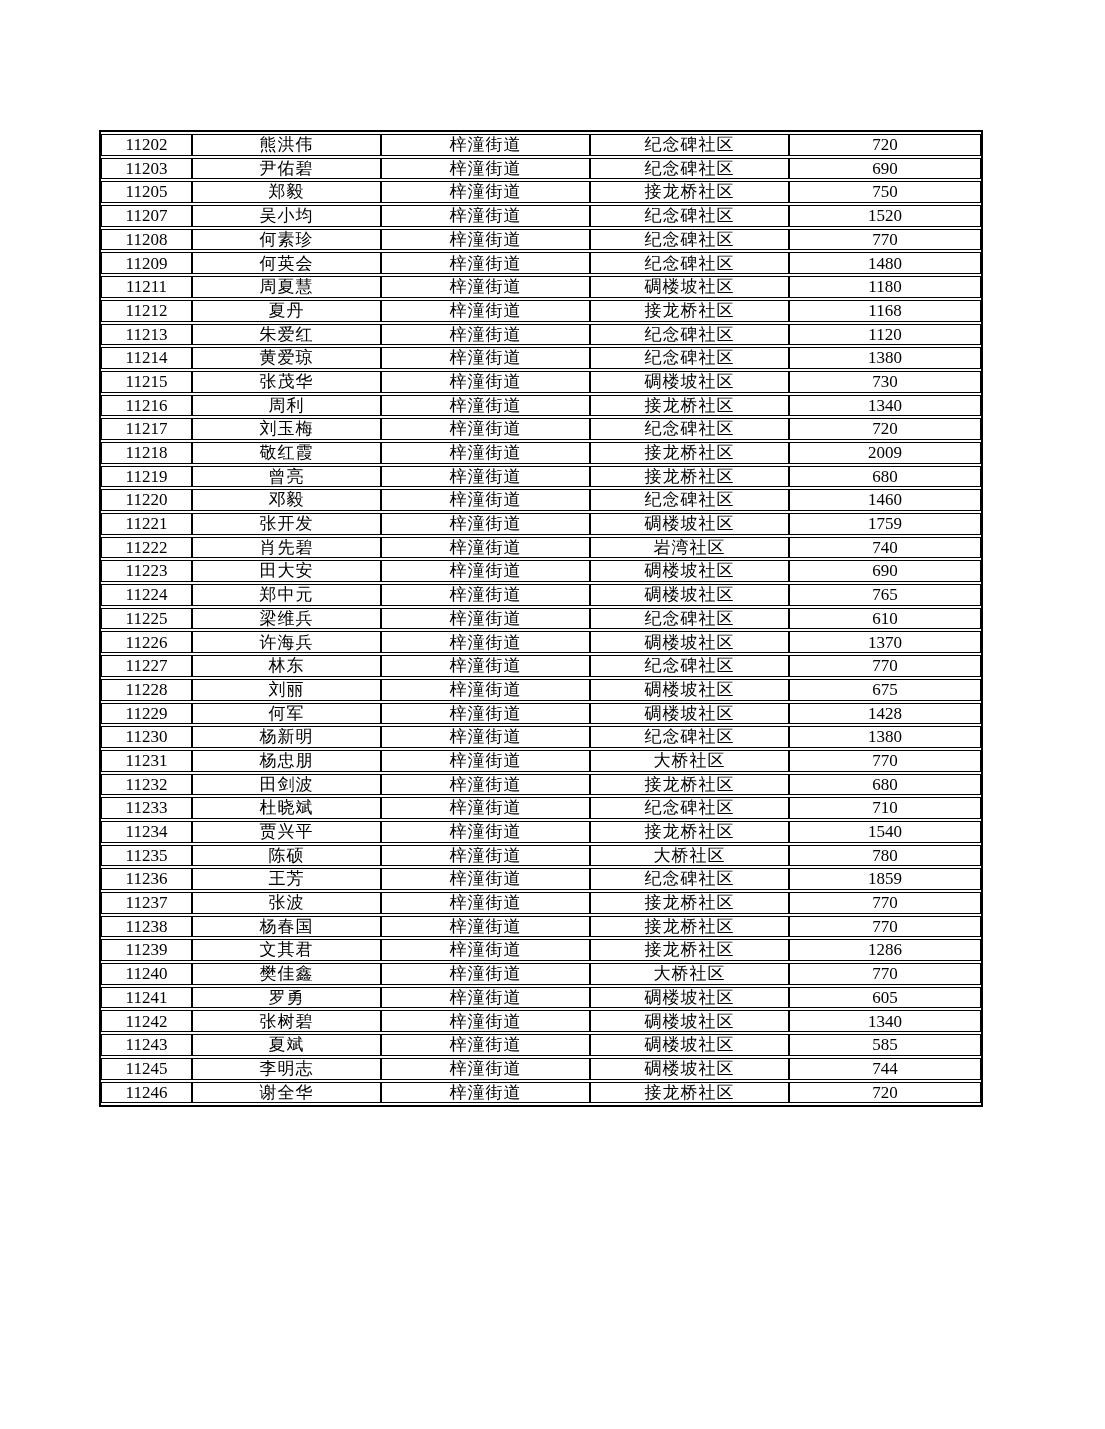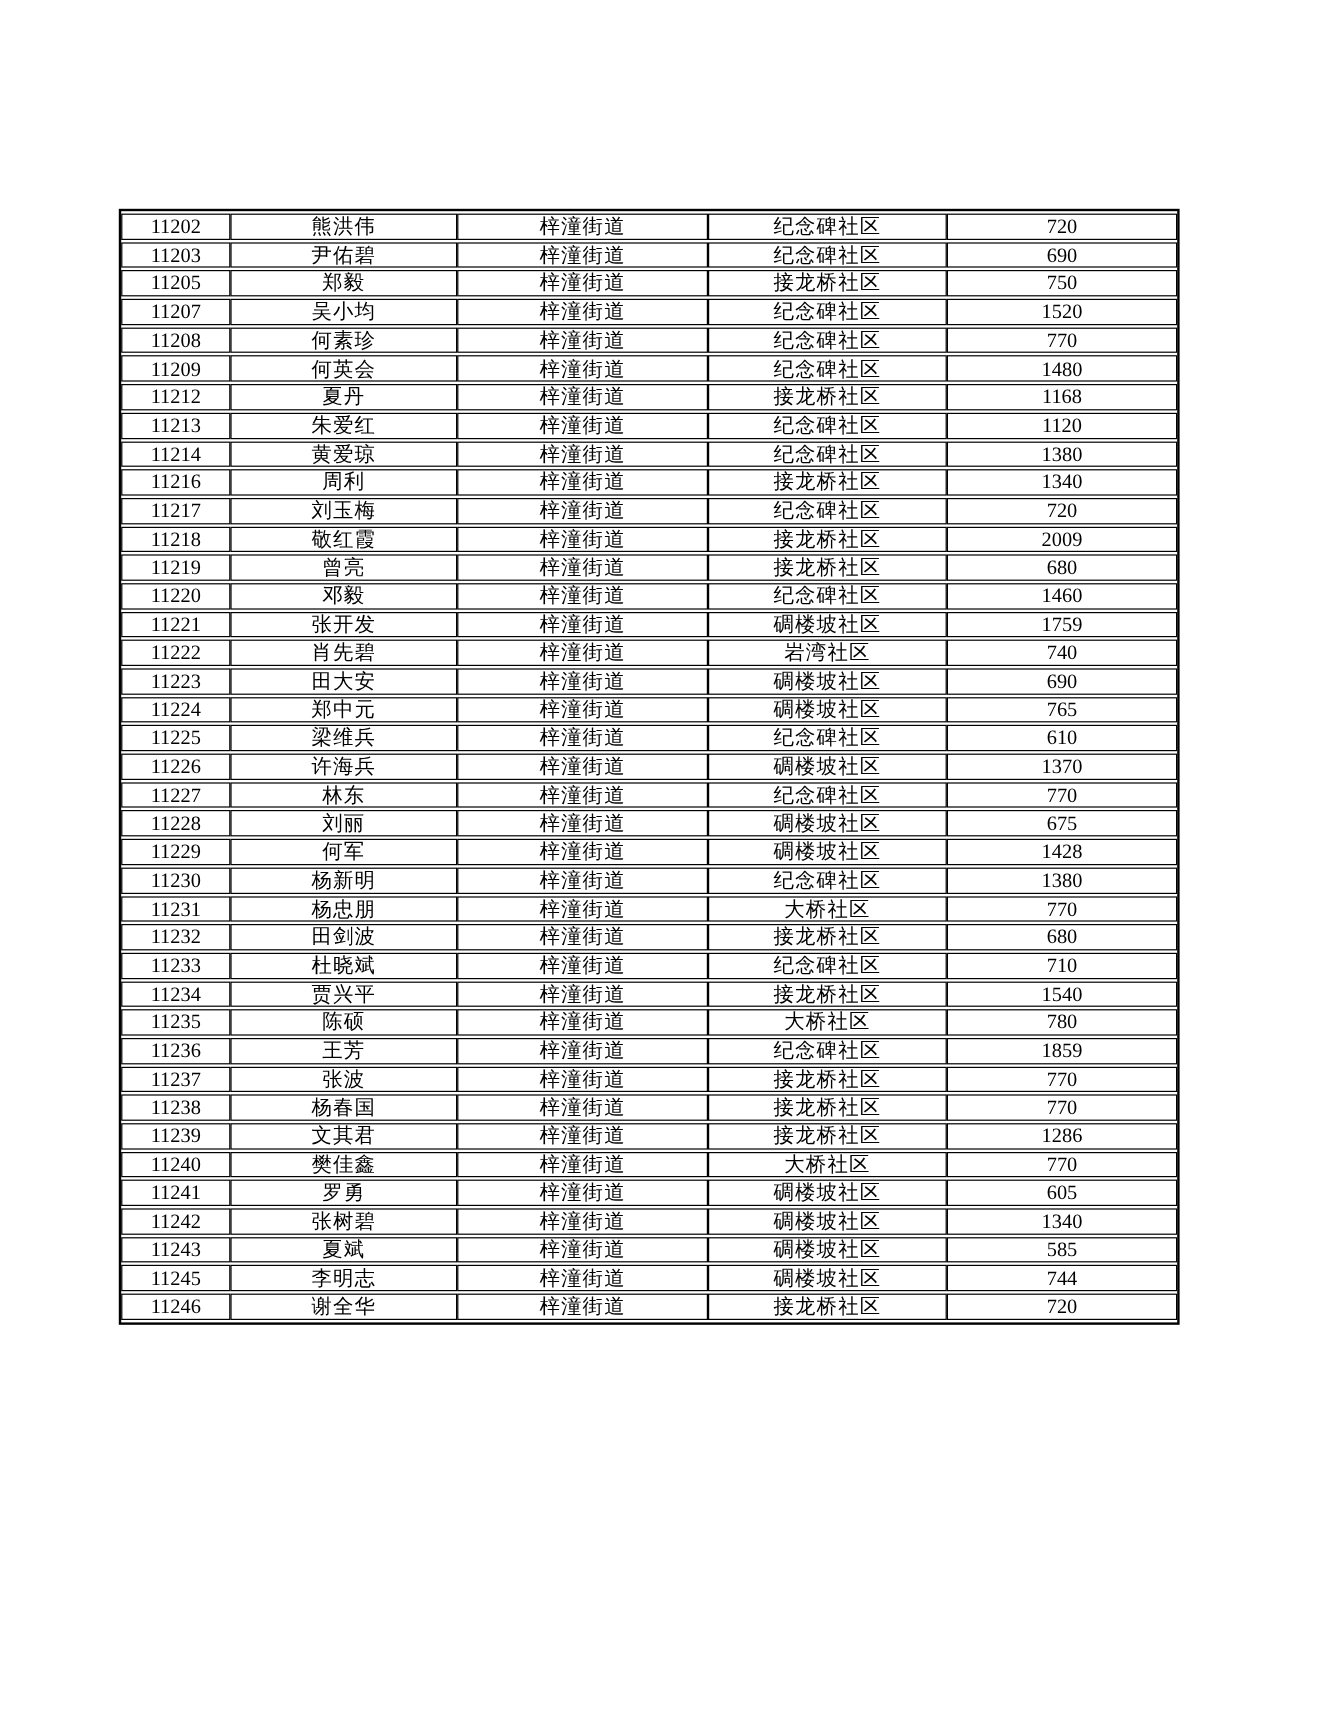--- a/index.html
+++ b/index.html
@@ -12,21 +12,20 @@
     height: 1429px;
     position: relative;
     overflow: hidden;
     font-family: "Liberation Serif", "DejaVu Serif", serif;
     color: #000000;
   }
   .page {
     position: absolute;
     inset: 0;
     background: #ffffff;
-    margin-top: 44px;
   }
   table.data-table {
     position: absolute;
     left: 99px;
     top: 130px;
     width: 881px;
     table-layout: fixed;
     border-collapse: separate;
     border-spacing: 0 2px;
     border: 2px solid #000000;
@@ -102,39 +101,53 @@
     <td class="num">770</td>
   </tr>
         <tr>
     <td class="num">11209</td>
     <td class="cjk">何英会</td>
     <td class="cjk">梓潼街道</td>
     <td class="cjk">纪念碑社区</td>
     <td class="num">1480</td>
   </tr>
         <tr>
+    <td class="num">11211</td>
+    <td class="cjk">周夏慧</td>
+    <td class="cjk">梓潼街道</td>
+    <td class="cjk">碉楼坡社区</td>
+    <td class="num">1180</td>
+  </tr>
+        <tr>
     <td class="num">11212</td>
     <td class="cjk">夏丹</td>
     <td class="cjk">梓潼街道</td>
     <td class="cjk">接龙桥社区</td>
     <td class="num">1168</td>
   </tr>
         <tr>
     <td class="num">11213</td>
     <td class="cjk">朱爱红</td>
     <td class="cjk">梓潼街道</td>
     <td class="cjk">纪念碑社区</td>
     <td class="num">1120</td>
   </tr>
         <tr>
     <td class="num">11214</td>
     <td class="cjk">黄爱琼</td>
     <td class="cjk">梓潼街道</td>
     <td class="cjk">纪念碑社区</td>
     <td class="num">1380</td>
+  </tr>
+        <tr>
+    <td class="num">11215</td>
+    <td class="cjk">张茂华</td>
+    <td class="cjk">梓潼街道</td>
+    <td class="cjk">碉楼坡社区</td>
+    <td class="num">730</td>
   </tr>
         <tr>
     <td class="num">11216</td>
     <td class="cjk">周利</td>
     <td class="cjk">梓潼街道</td>
     <td class="cjk">接龙桥社区</td>
     <td class="num">1340</td>
   </tr>
         <tr>
     <td class="num">11217</td>

